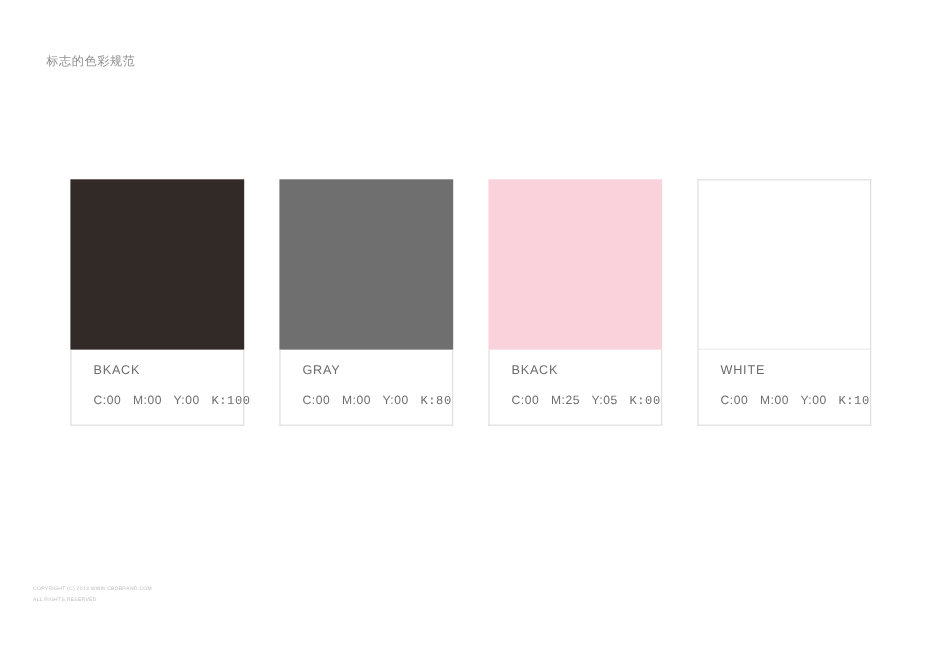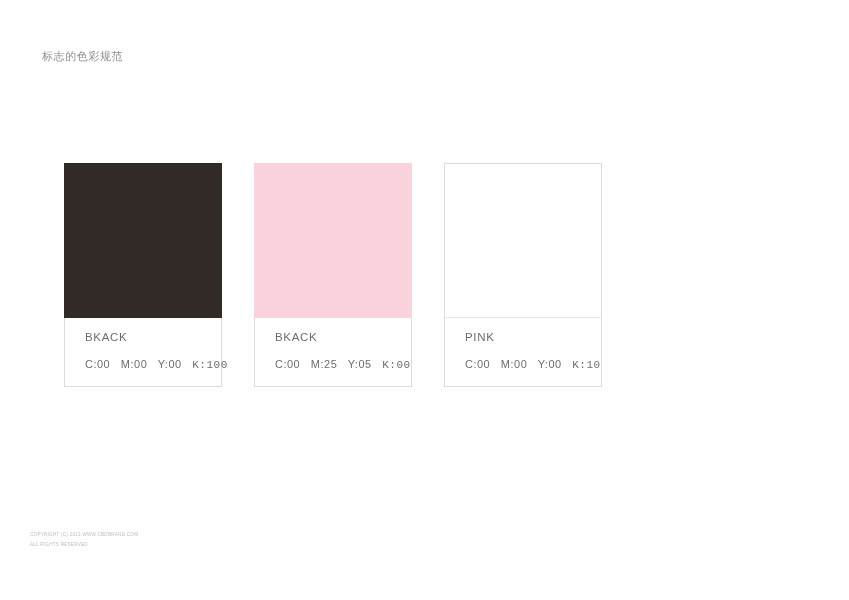--- a/index.html
+++ b/index.html
@@ -132,38 +132,50 @@
       <div class="swatch-name">BKACK</div>
       <div class="swatch-values">
         <span>C:00</span>
         <span>M:00</span>
         <span>Y:00</span>
         <span>K:100</span>
       </div>
     </div>
   </div>
 
+  <div class="swatch-card">
+    <div class="swatch-chip" style="background: rgb(112, 111, 111);"></div>
+    <div class="swatch-caption">
+      <div class="swatch-name">GRAY</div>
+      <div class="swatch-values">
+        <span>C:00</span>
+        <span>M:00</span>
+        <span>Y:00</span>
+        <span>K:80</span>
+      </div>
+    </div>
+  </div>
 
   <div class="swatch-card">
     <div class="swatch-chip" style="background: rgb(249, 210, 220);"></div>
     <div class="swatch-caption">
       <div class="swatch-name">BKACK</div>
       <div class="swatch-values">
         <span>C:00</span>
         <span>M:25</span>
         <span>Y:05</span>
         <span>K:00</span>
       </div>
     </div>
   </div>
 
   <div class="swatch-card outlined">
     <div class="swatch-chip" style="background: rgb(255, 255, 255);"></div>
     <div class="swatch-caption">
-      <div class="swatch-name">PINK</div>
+      <div class="swatch-name">WHITE</div>
       <div class="swatch-values">
         <span>C:00</span>
         <span>M:00</span>
         <span>Y:00</span>
         <span>K:10</span>
       </div>
     </div>
   </div>
 
 </div>

